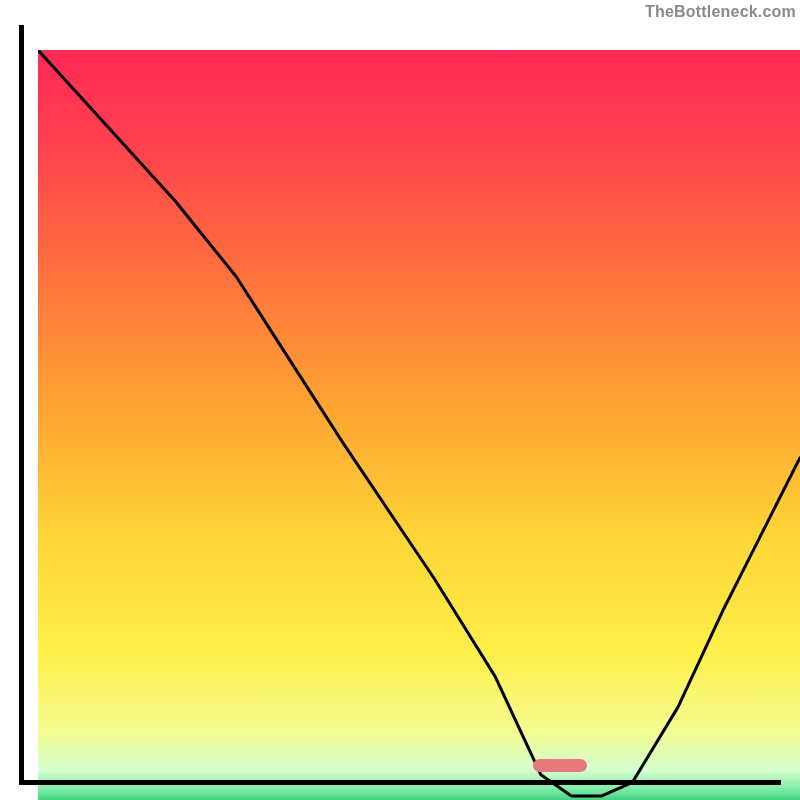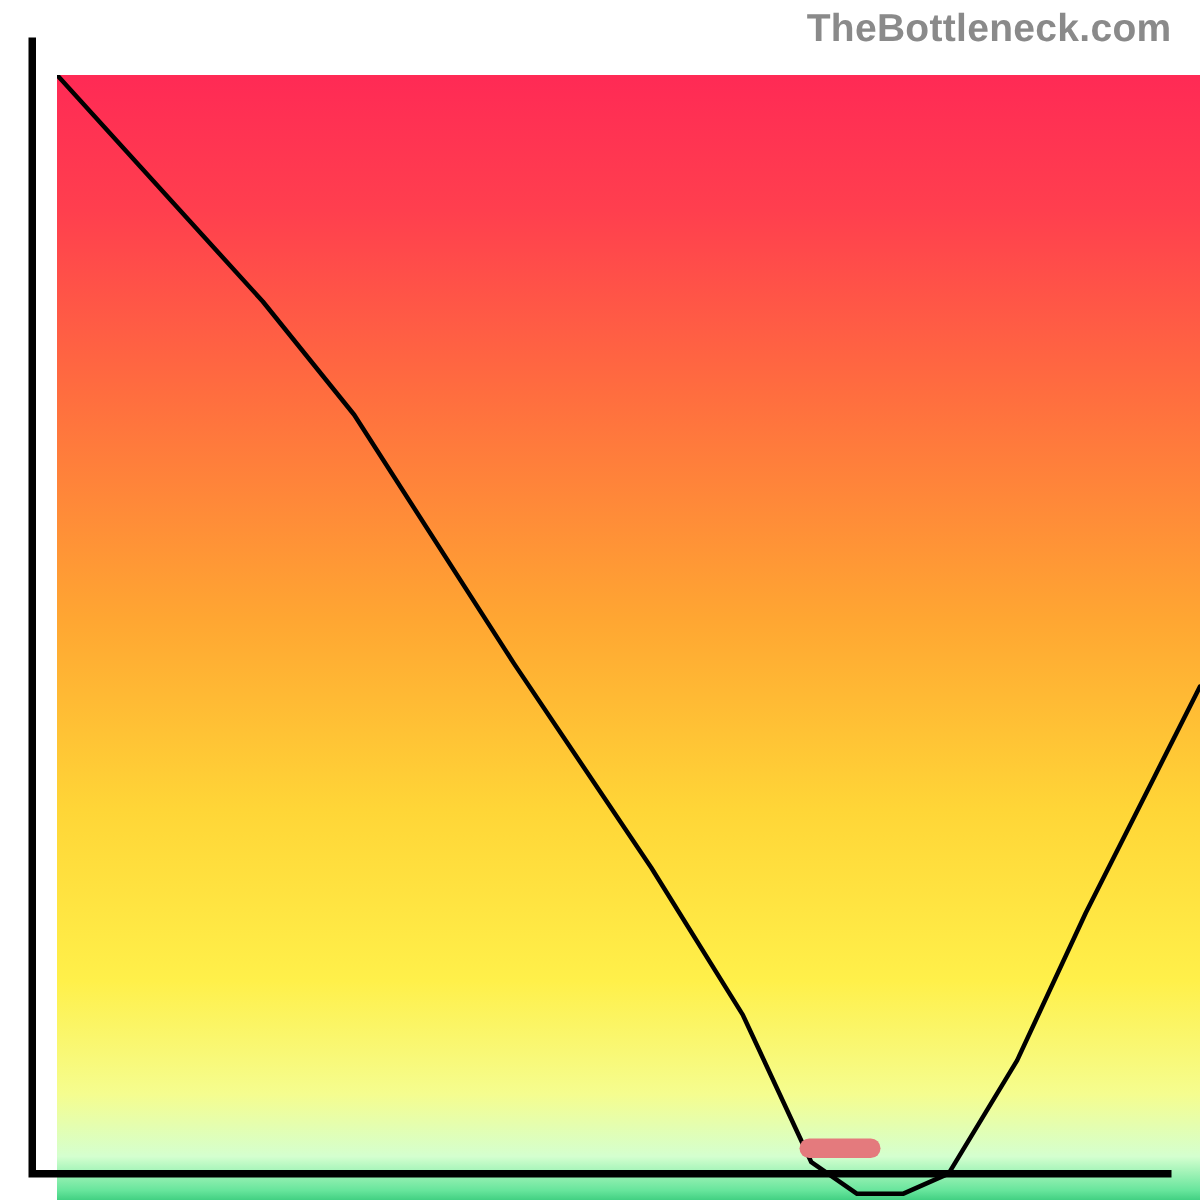--- a/index.html
+++ b/index.html
@@ -11,22 +11,22 @@
     font-family: Arial, Helvetica, sans-serif;
   }
   .container {
     position: relative;
     width: 800px;
     height: 800px;
   }
   .watermark {
     position: absolute;
     top: 3px;
-    right: 19px;
-    font-size: 26px;
+    right: 4px;
+    font-size: 16px;
     font-weight: 600;
     color: #8a8a8a;
     letter-spacing: 0.2px;
     z-index: 10;
   }
   .plot {
     position: absolute;
     left: 19px;
     top: 25px;
     width: 762px;

